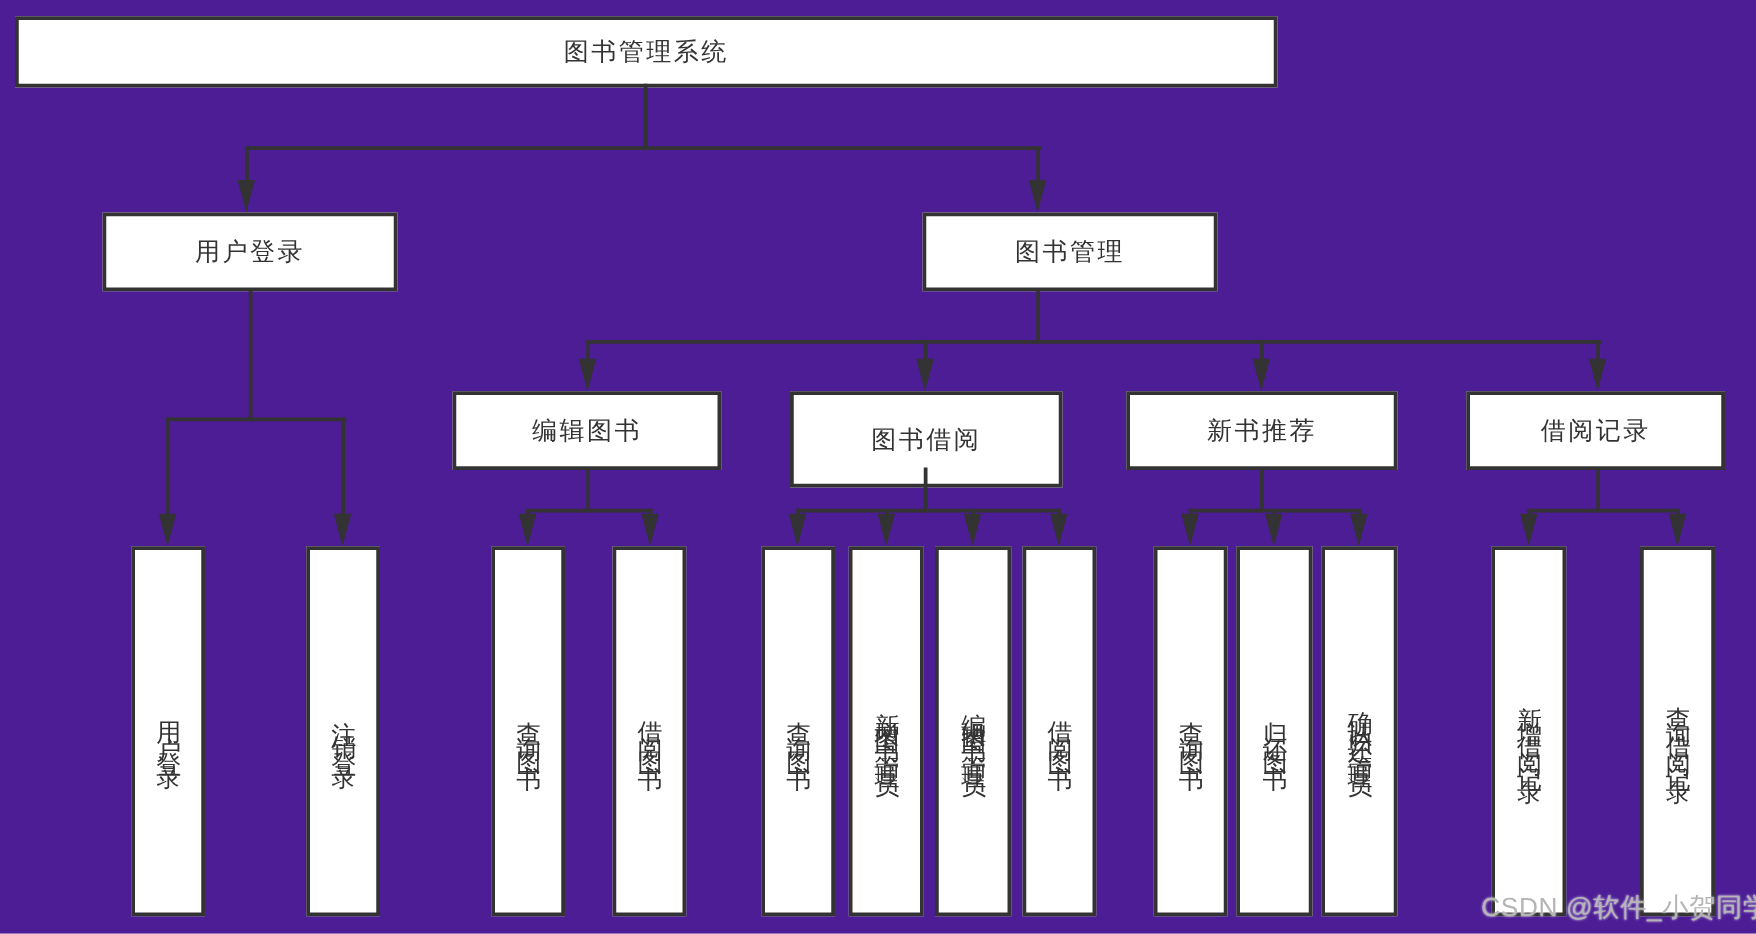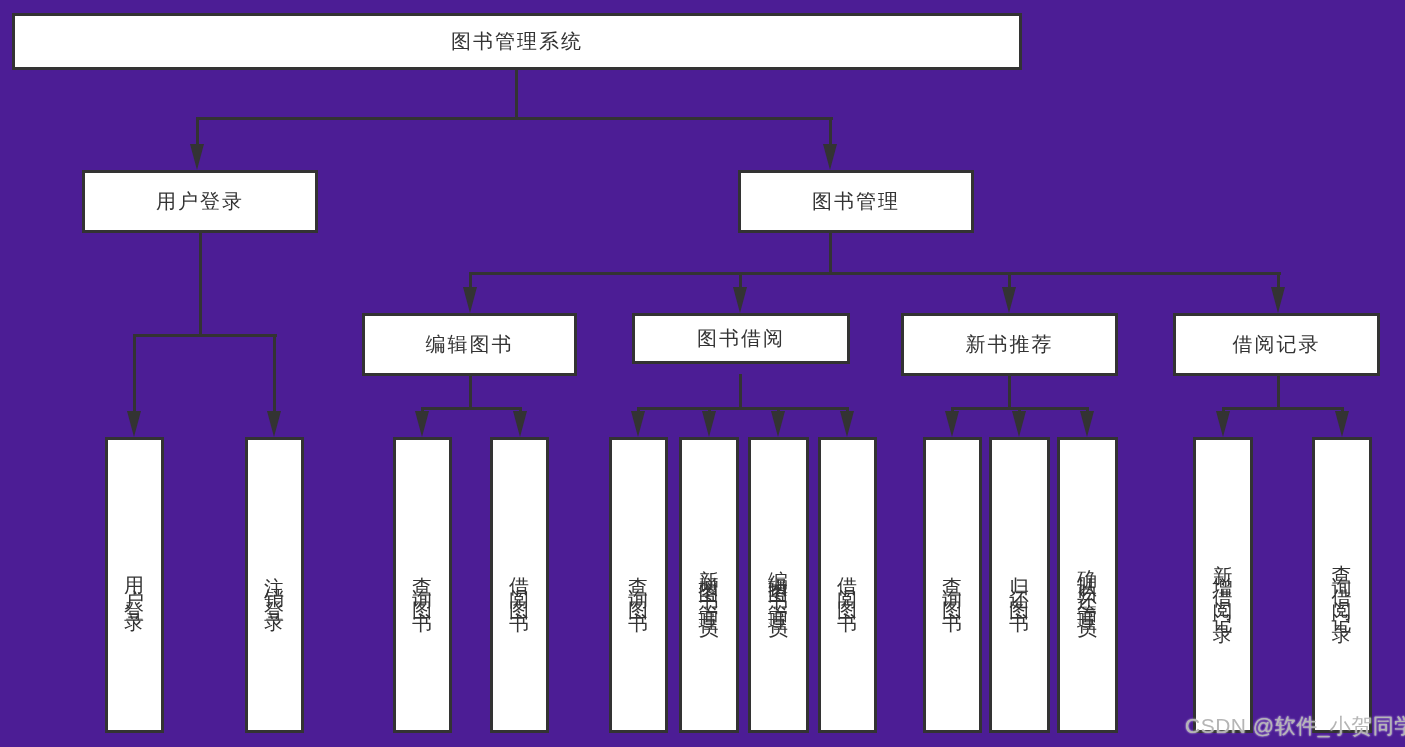--- a/index.html
+++ b/index.html
@@ -33,21 +33,21 @@
 <body>
 
 <div class="canvas">
 
   <div class="node hnode" style="left:12px;top:13px;width:1010px;height:57px">图书管理系统</div>
 
   <div class="node hnode" style="left:82px;top:170px;width:236px;height:63px">用户登录</div>
   <div class="node hnode" style="left:738px;top:170px;width:236px;height:63px">图书管理</div>
 
   <div class="node hnode" style="left:362px;top:313px;width:215px;height:63px">编辑图书</div>
-  <div class="node hnode" style="left:632px;top:313px;width:218px;height:51px">图书借阅</div>
+  <div class="node hnode" style="left:632px;top:313px;width:218px;height:77px">图书借阅</div>
   <div class="node hnode" style="left:901px;top:313px;width:217px;height:63px">新书推荐</div>
   <div class="node hnode" style="left:1173px;top:313px;width:207px;height:63px">借阅记录</div>
 
   <div class="node vnode" style="left:105px;top:437px;width:59px;height:296px">用户登录</div>
   <div class="node vnode" style="left:245px;top:437px;width:59px;height:296px">注销登录</div>
 
   <div class="node vnode" style="left:393px;top:437px;width:59px;height:296px">查询图书</div>
   <div class="node vnode" style="left:490px;top:437px;width:59px;height:296px">借阅图书</div>
 
   <div class="node vnode" style="left:609px;top:437px;width:59px;height:296px">查询图书</div>

